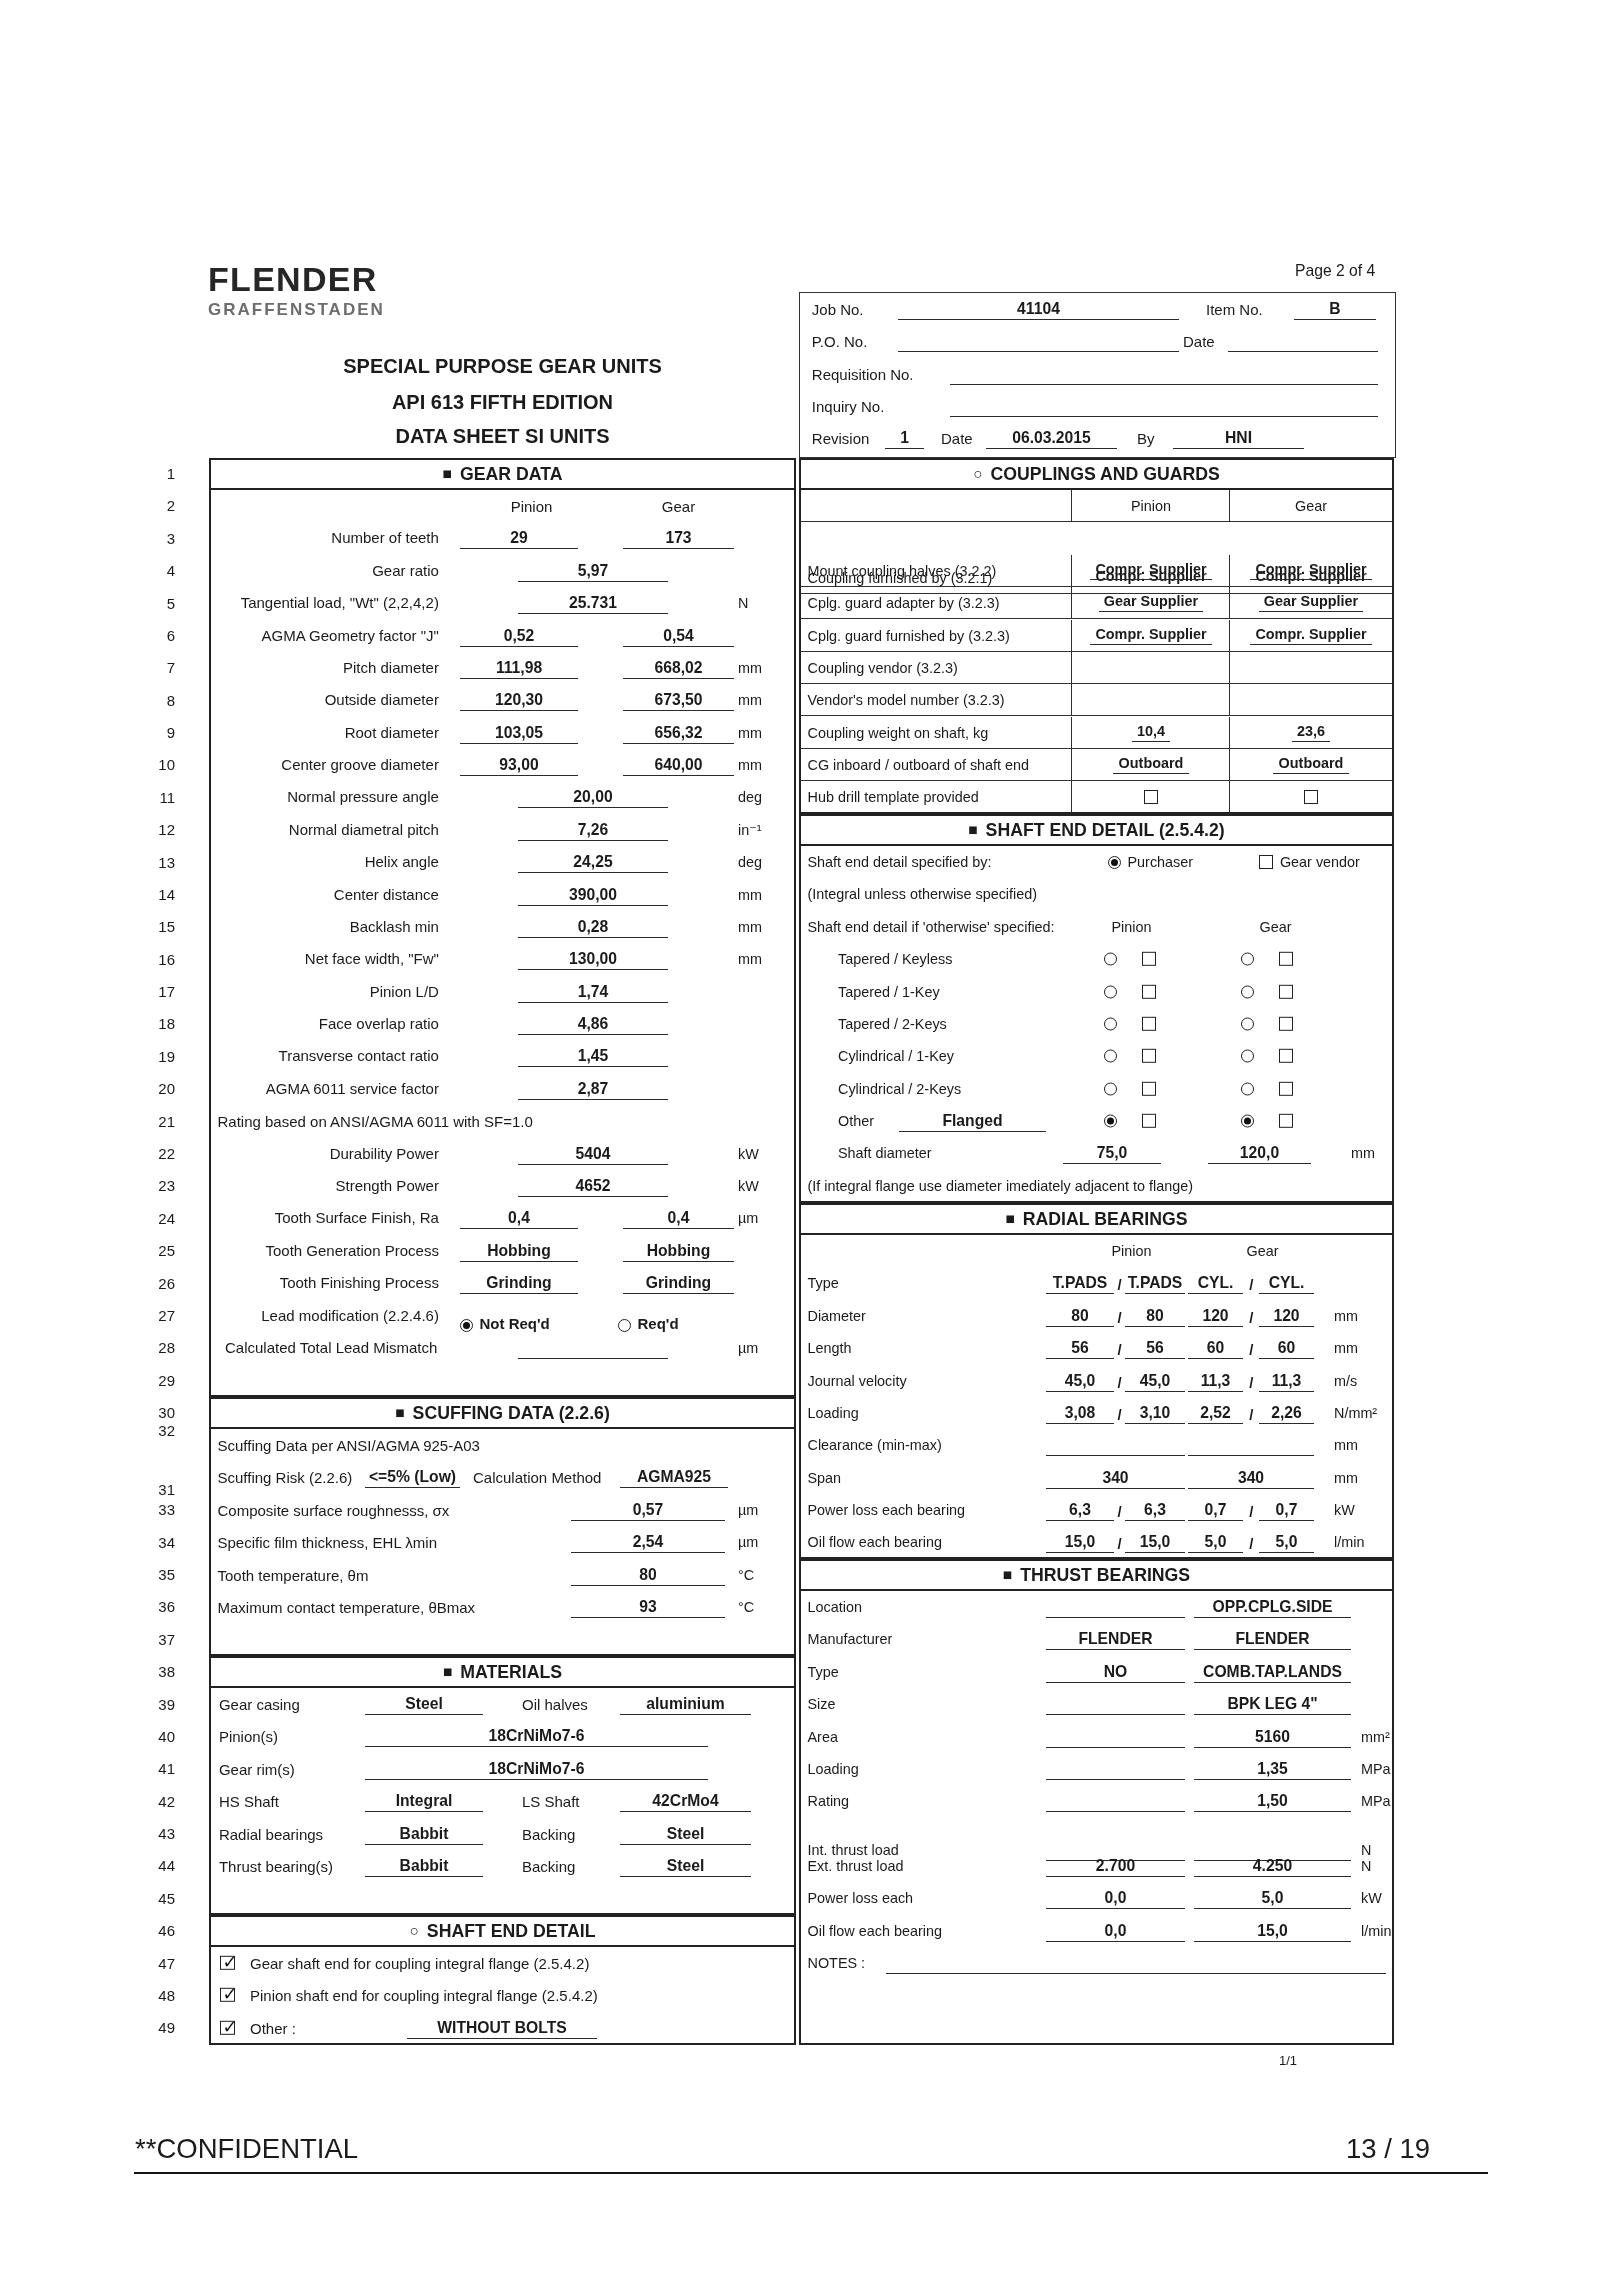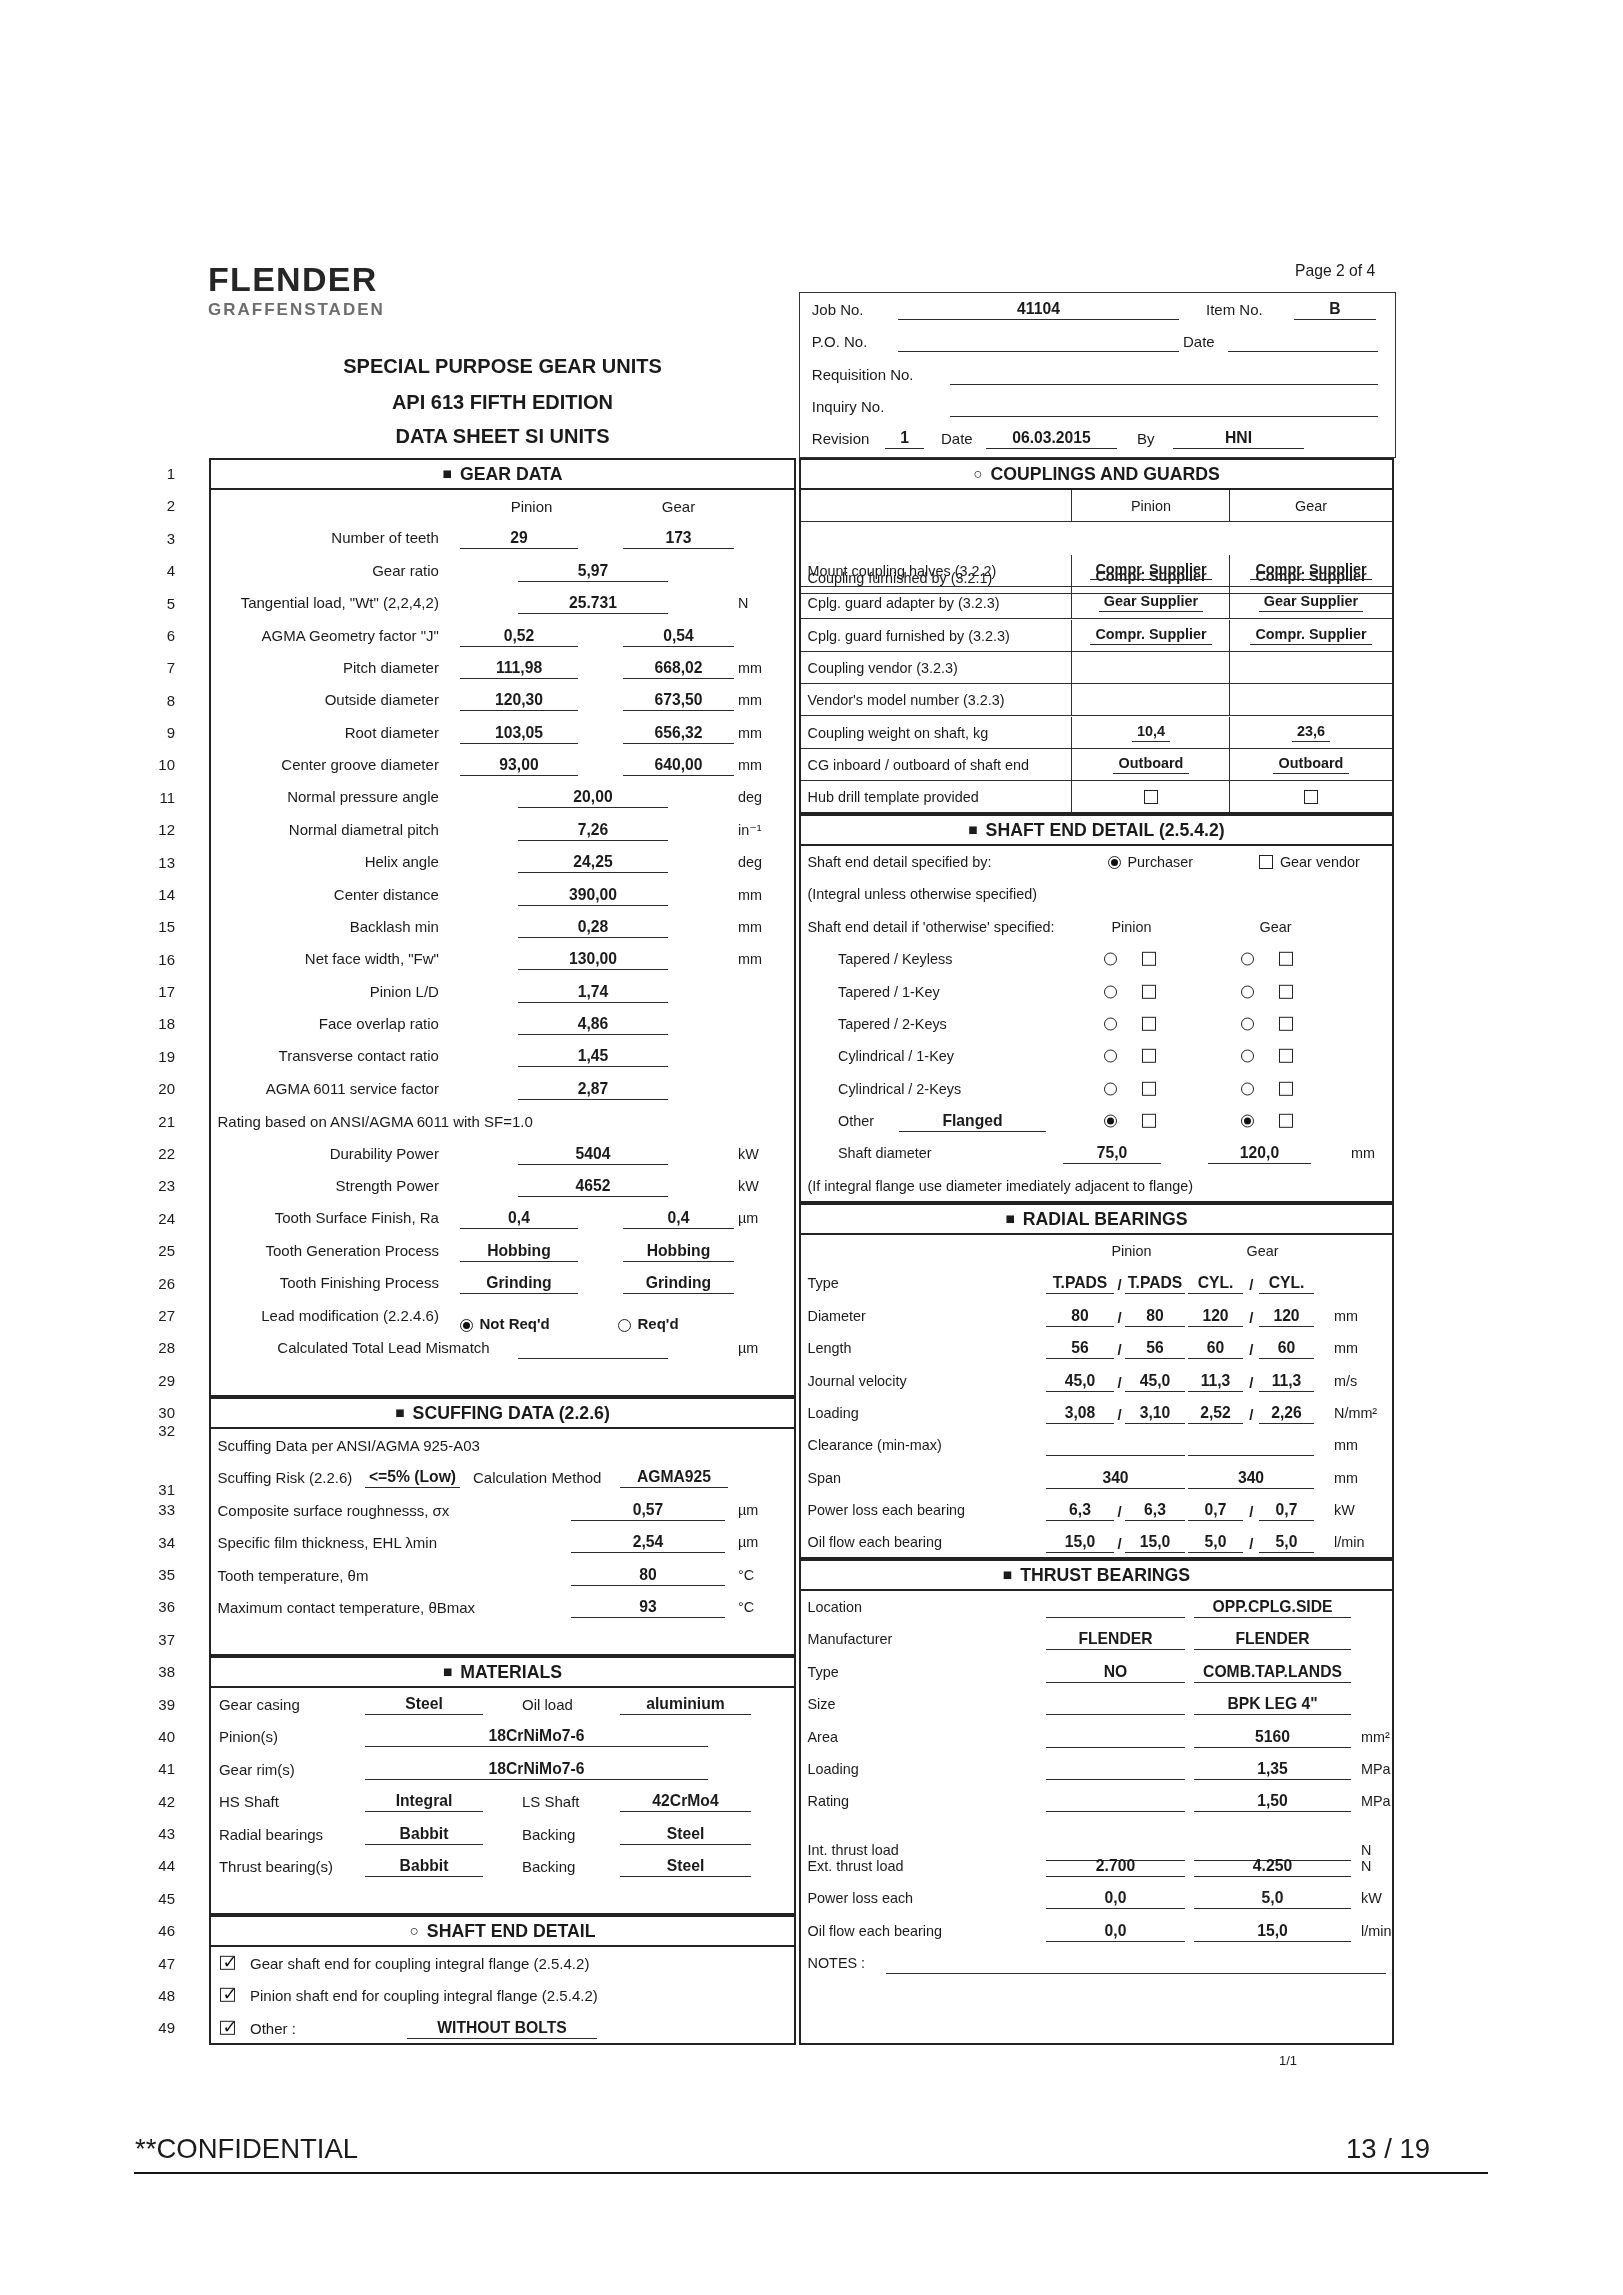--- a/index.html
+++ b/index.html
@@ -35,21 +35,21 @@
   
   .lrow,.crow{position:absolute;left:0;width:100%;height:32px;font-size:15px;box-sizing:border-box}
   .val{position:absolute;bottom:5.2px;font-weight:bold;font-size:15.7px;text-align:center;
        border-bottom:1.3px solid #2b2b2b;padding-bottom:0.7px;white-space:nowrap}
   .fl{position:absolute;height:100%;display:flex;align-items:center;white-space:nowrap;font-size:14.4px}
   .unit{font-size:14.4px}
   .slash{position:absolute;bottom:5.9px;text-align:center;font-weight:bold;font-size:15px}
 
   
   .llabel{position:absolute;left:3.9px;width:224px;line-height:32px;text-align:right;white-space:nowrap;font-size:15px}
-  .llabel.left{text-align:center;left:22px;width:301px}
+  .llabel.left{text-align:left;left:14px;width:301px}
   .ltext{position:absolute;left:6.5px;height:100%;display:flex;align-items:center;white-space:nowrap;font-size:15px}
   .lv1{left:249px;width:118px}
   .lv2{left:412px;width:111px}
   .lvwide{left:307px;width:150px}
   .lvs{left:360px;width:154px}
   .lunit{left:527px}
   .lc1{position:absolute;left:255px;width:131px;height:100%;display:flex;align-items:center;justify-content:center}
   .lc2{position:absolute;left:412px;width:111px;height:100%;display:flex;align-items:center;justify-content:center}
   .srv1{left:154px;width:95px}
   .srl2{position:absolute;left:262px;height:100%;display:flex;align-items:center;white-space:nowrap;font-size:15px}
@@ -400,21 +400,21 @@
       </div>
       <div class="sec" style="top: 1198px; height: 259px;">
         <div class="sec-head">
           <span class="bullet">■</span>
           <span>MATERIALS</span>
         </div>
         <div class="sec-body">
           <div class="lrow" style="top: 0px;">
             <div class="ml1">Gear casing</div>
             <div class="val mv1">Steel</div>
-            <div class="ml2">Oil load</div>
+            <div class="ml2">Oil halves</div>
             <div class="val mv2">aluminium</div>
           </div>
           <div class="lrow" style="top: 32px;">
             <div class="ml1">Pinion(s)</div>
             <div class="val mwide">18CrNiMo7-6</div>
           </div>
           <div class="lrow" style="top: 65px;">
             <div class="ml1">Gear rim(s)</div>
             <div class="val mwide">18CrNiMo7-6</div>
           </div>

